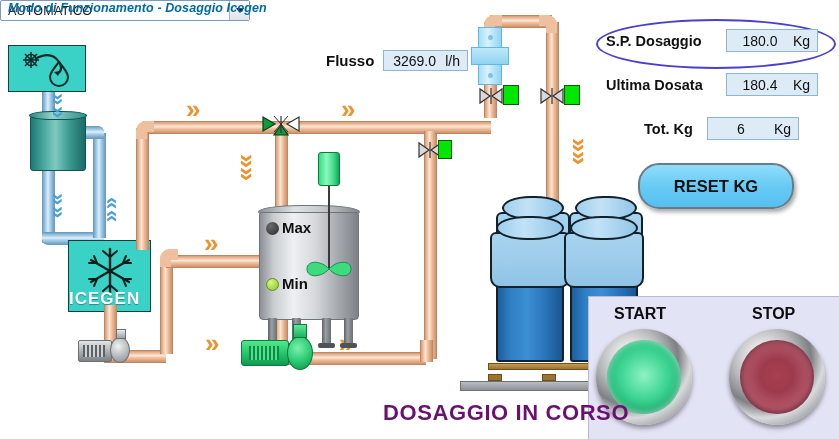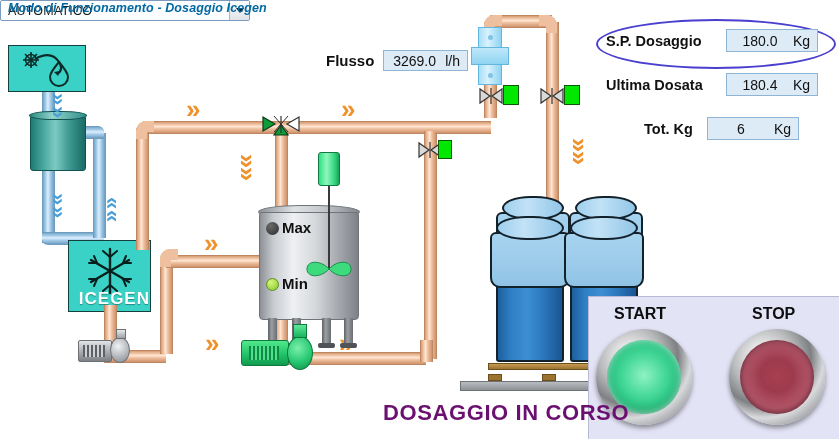--- a/index.html
+++ b/index.html
@@ -62,21 +62,21 @@
   .chev{position:absolute;font-weight:bold;line-height:1;user-select:none;}
   .chev.o{color:#f0922c;}
   .chev.b{color:#4a9fd8;}
 
   
   .tealbox{
     position:absolute;background:#3ad2c6;border:1.5px solid #13403d;
     box-sizing:border-box;
   }
   #icegen-label{
-    position:absolute;left:0;right:0;bottom:2px;text-align:right;
+    position:absolute;left:0;right:0;bottom:2px;text-align:left;
     color:#ffffff;font-size:17px;font-weight:bold;letter-spacing:1px;
     text-shadow:0 1px 1px rgba(0,0,0,.35);
   }
 
   
   .lbl{position:absolute;font-size:14.5px;font-weight:bold;color:#111;white-space:nowrap;}
   .field{
     position:absolute;background:#ddebf7;border:1px solid #8fb4d4;
     box-sizing:border-box;display:flex;align-items:center;
     font-size:14px;color:#101010;
@@ -461,20 +461,21 @@
     <span class="num">6</span>
     <span class="unit">Kg</span>
   </div>
 
   <div class="lbl abs" id="flusso-lbl">Flusso</div>
   <div class="field" id="flusso-field">
     <span class="num">3269.0</span>
     <span class="unit">l/h</span>
   </div>
 
+  <div id="reset-kg">RESET KG</div>
 
   <div id="ctrl-panel">
     <div class="btn-cap" style="left:25px;top:8px;">START</div>
     <div class="btn-cap" style="left:163px;top:8px;">STOP</div>
     <div class="pbtn green" style="left:7px;top:32px;">
       <div class="lens"></div>
     </div>
     <div class="pbtn red" style="left:140px;top:32px;">
       <div class="lens"></div>
     </div>

